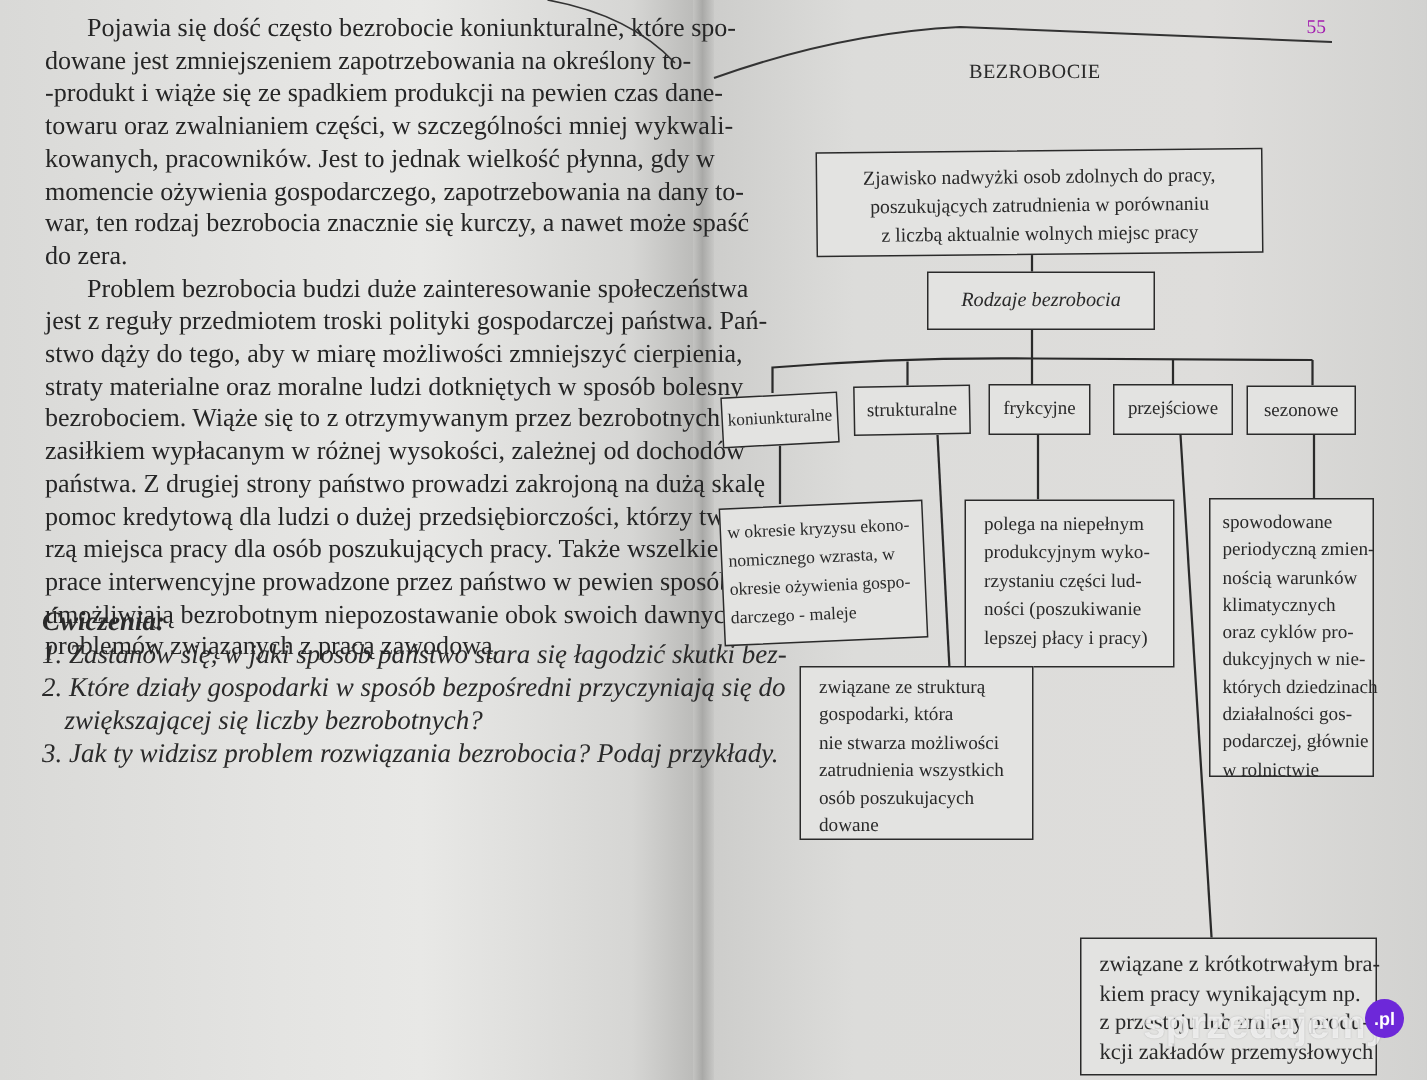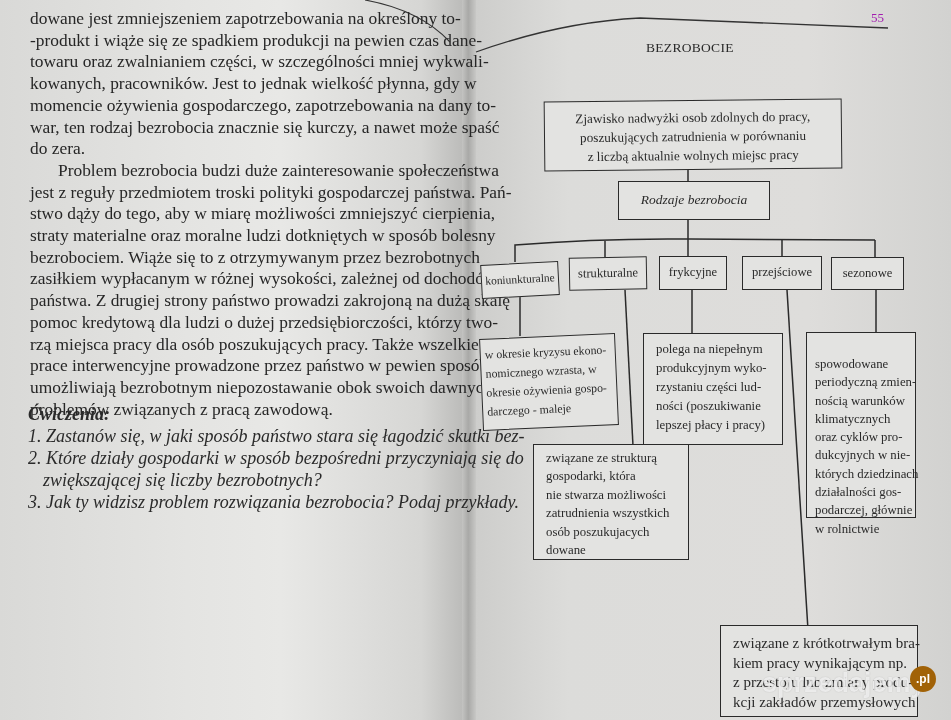--- a/index.html
+++ b/index.html
@@ -18,31 +18,32 @@
     .exercises .h{font-weight:bold;display:block;}
     .exercises .ln{display:block;white-space:nowrap;}
     .exercises .ind{padding-left:15px;}
     .page-num{position:absolute;left:871px;top:10px;font-size:13px;color:#a21caf;font-family:Liberation Serif, serif;}
     .chapter-title{position:absolute;left:646px;top:40px;font-size:13.5px;letter-spacing:0.3px;color:#2a2a2a;}
     .box{position:absolute;border:1.6px solid #2a2a2a;background:#e3e3e1;font-size:12.6px;line-height:18px;color:#2a2a2a;box-sizing:border-box;}
     .box .ln{display:block;white-space:nowrap;}
     .center{text-align:center;}
     svg.lines{position:absolute;left:0;top:0;width:951px;height:720px;pointer-events:none;}
     .watermark{position:absolute;left:762px;top:668px;font-family:"Liberation Sans",sans-serif;font-weight:bold;font-size:27px;color:rgba(255,255,255,0.75);letter-spacing:0px;text-shadow:0 0 1px rgba(120,120,120,0.5);}
-    .wm-badge{position:absolute;left:910px;top:666px;width:26px;height:26px;border-radius:50%;background:#a16207;color:#fff;font-family:"Liberation Sans",sans-serif;font-weight:bold;font-size:12px;line-height:26px;text-align:center;}
+    .wm-badge{position:absolute;left:910px;top:666px;width:26px;height:26px;border-radius:50%;background:#6d28d9;color:#fff;font-family:"Liberation Sans",sans-serif;font-weight:bold;font-size:12px;line-height:26px;text-align:center;}
   </style>
 </head>
 <body>
 
 <div class="page-left"></div>
 <div class="page-right"></div>
 <div class="gutter"></div>
 
 <div class="body-text">
   <div>
+    <span class="ln" style="padding-left:28px">Pojawia się dość często bezrobocie koniunkturalne, które spo-</span>
     <span class="ln">dowane jest zmniejszeniem zapotrzebowania na określony to-</span>
     <span class="ln">-produkt i wiąże się ze spadkiem produkcji na pewien czas dane-</span>
     <span class="ln">towaru oraz zwalnianiem części, w szczególności mniej wykwali-</span>
     <span class="ln">kowanych, pracowników. Jest to jednak wielkość płynna, gdy w</span>
     <span class="ln">momencie ożywienia gospodarczego, zapotrzebowania na dany to-</span>
     <span class="ln">war, ten rodzaj bezrobocia znacznie się kurczy, a nawet może spaść</span>
     <span class="ln">do zera.</span>
   </div>
   <div class="para2">
     <span class="ln" style="padding-left:28px">Problem bezrobocia budzi duże zainteresowanie społeczeństwa</span>
@@ -129,21 +130,21 @@
 </div>
 
 <div class="box" style="left:643px;top:333px;width:140px;height:112px;padding:6px 0 0 12px;font-size:12.8px;line-height:19px;">
   <span class="ln">polega na niepełnym</span>
   <span class="ln">produkcyjnym wyko-</span>
   <span class="ln">rzystaniu części lud-</span>
   <span class="ln">ności (poszukiwanie</span>
   <span class="ln">lepszej płacy i pracy)</span>
 </div>
 
-<div class="box" style="left:806px;top:332px;width:110px;height:186px;padding:22px 0 0 8px;font-size:12.8px;line-height:18.3px;">
+<div class="box" style="left:806px;top:332px;width:110px;height:186px;padding:6px 0 0 8px;font-size:12.8px;line-height:18.3px;">
   <span class="ln">spowodowane</span>
   <span class="ln">periodyczną zmien-</span>
   <span class="ln">nością warunków</span>
   <span class="ln">klimatycznych</span>
   <span class="ln">oraz cyklów pro-</span>
   <span class="ln">dukcyjnych w nie-</span>
   <span class="ln">których dziedzinach</span>
   <span class="ln">działalności gos-</span>
   <span class="ln">podarczej, głównie</span>
   <span class="ln">w  rolnictwie</span>

